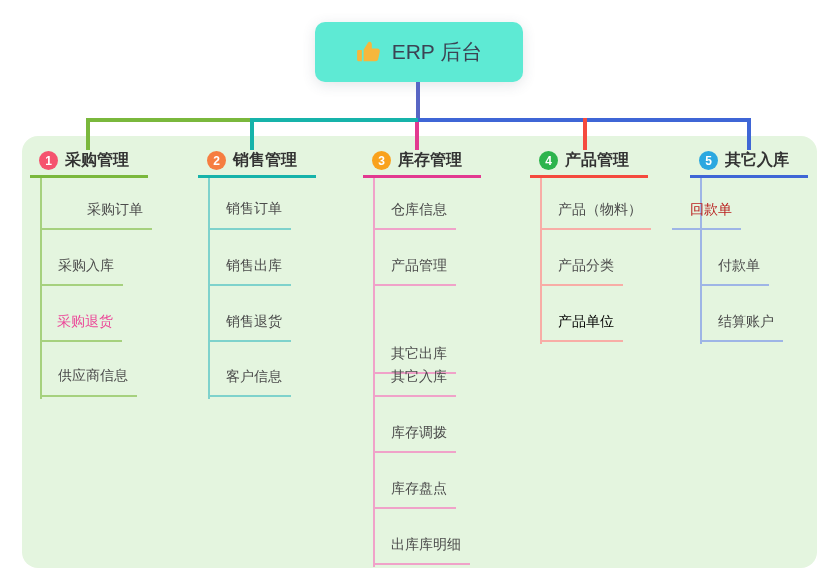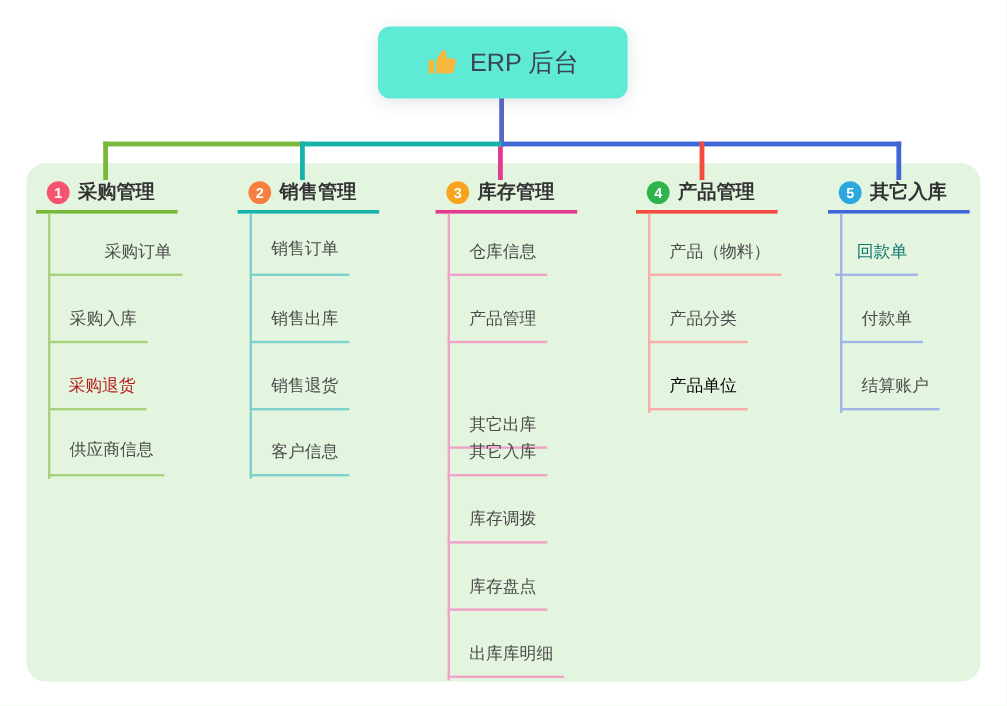--- a/index.html
+++ b/index.html
@@ -66,21 +66,21 @@
   </div>
 <div id="branches">
   <div class="branch">
     <div class="branch-title" style="left: 30px; border-bottom-color: rgb(122, 184, 60); color: rgb(51, 51, 51);">
       <span class="badge" style="background: rgb(245, 83, 110);">1</span>
       <span class="branch-label">采购管理</span>
     </div>
     <div class="branch-vline" style="left: 40px; top: 178px; height: 221.4px; background: rgb(166, 209, 126);"></div>
   <div class="branch-item" style="left: 40px; top: 199px; border-bottom-color: rgb(166, 209, 126); color: rgb(75, 75, 75); padding-left: 47px;">采购订单</div>
       <div class="branch-item" style="left: 40px; top: 254.8px; border-bottom-color: rgb(166, 209, 126); color: rgb(75, 75, 75);">采购入库</div>
-      <div class="branch-item" style="left: 40px; top: 310.6px; border-bottom-color: rgb(166, 209, 126); color: #b91c1c; padding-left: 17px;">采购退货</div>
+      <div class="branch-item" style="left: 40px; top: 310.6px; border-bottom-color: rgb(166, 209, 126); color: #ec4899; padding-left: 17px;">采购退货</div>
       <div class="branch-item" style="left: 40px; top: 366.4px; border-bottom-color: rgb(166, 209, 126); color: rgb(75, 75, 75); font-family: Liberation Mono, monospace;">供应商信息</div>
     </div>
 
   <div class="branch">
     <div class="branch-title" style="left: 198px; border-bottom-color: rgb(22, 179, 170); color: rgb(51, 51, 51);">
       <span class="badge" style="background: rgb(246, 126, 65);">2</span>
       <span class="branch-label">销售管理</span>
     </div>
     <div class="branch-vline" style="left: 208px; top: 178px; height: 221.4px; background: rgb(126, 210, 204);"></div>
   <div class="branch-item" style="left: 208px; top: 199px; border-bottom-color: rgb(126, 210, 204); color: rgb(75, 75, 75); font-family: Liberation Serif, serif;">销售订单</div>
@@ -114,17 +114,17 @@
       <div class="branch-item" style="left: 540px; top: 254.8px; border-bottom-color: rgb(248, 173, 166); color: rgb(75, 75, 75);">产品分类</div>
       <div class="branch-item" style="left: 540px; top: 310.6px; border-bottom-color: rgb(248, 173, 166); color: #000000;">产品单位</div>
     </div>
 
   <div class="branch">
     <div class="branch-title" style="left: 690px; border-bottom-color: rgb(63, 102, 214); color: rgb(51, 51, 51);">
       <span class="badge" style="background: rgb(43, 168, 224);">5</span>
       <span class="branch-label">其它入库</span>
     </div>
     <div class="branch-vline" style="left: 700px; top: 178px; height: 165.6px; background: rgb(158, 181, 230);"></div>
-  <div class="branch-item" style="left: 696px; top: 199px; border-bottom-color: rgb(158, 181, 230); color: #0f766e;">回款单</div>
+  <div class="branch-item" style="left: 672px; top: 199px; border-bottom-color: rgb(158, 181, 230); color: #b91c1c;">回款单</div>
       <div class="branch-item" style="left: 700px; top: 254.8px; border-bottom-color: rgb(158, 181, 230); color: rgb(75, 75, 75);">付款单</div>
       <div class="branch-item" style="left: 700px; top: 310.6px; border-bottom-color: rgb(158, 181, 230); color: rgb(75, 75, 75);">结算账户</div>
     </div>
 </div>
 
 </body></html>

